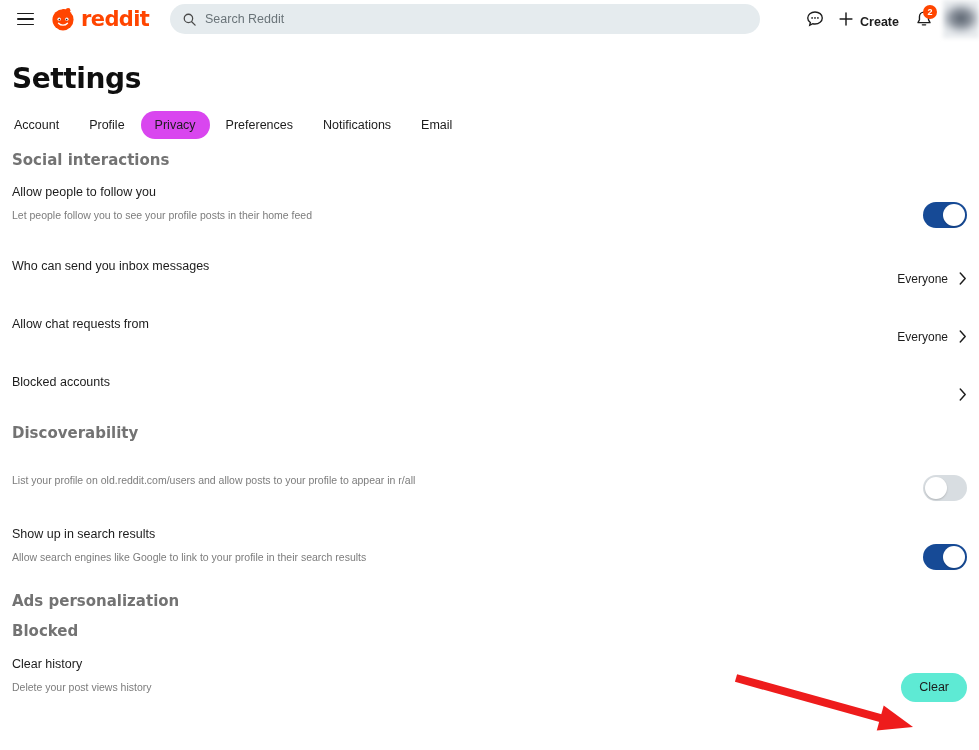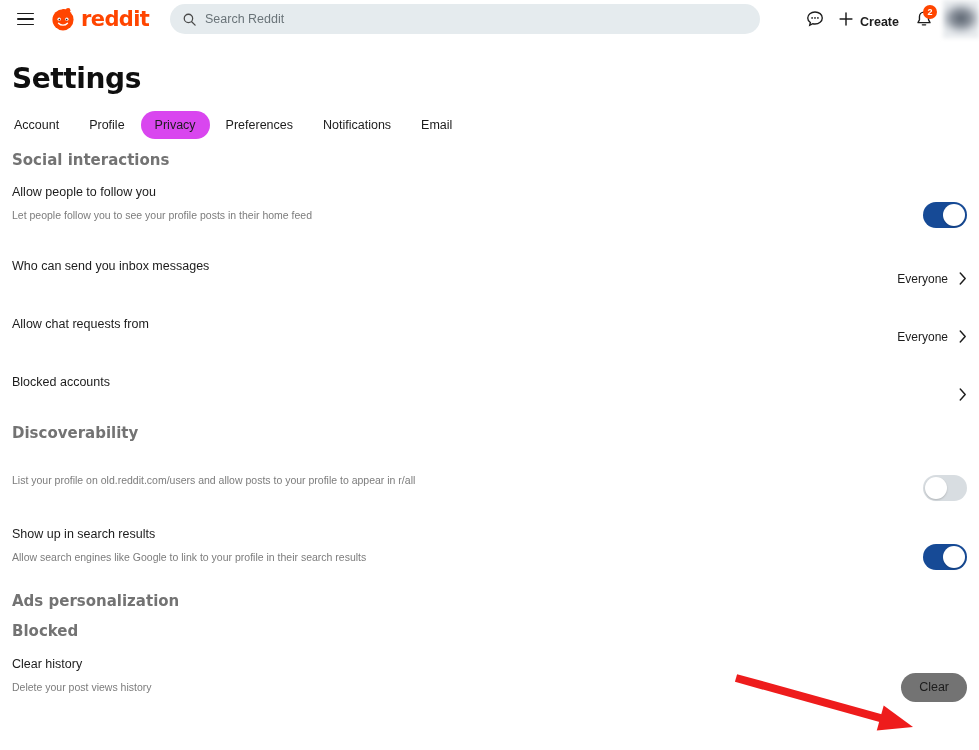--- a/index.html
+++ b/index.html
@@ -206,21 +206,21 @@
     width: 22px; height: 22px;
     border-radius: 50%;
     background: #ffffff;
     box-shadow: 0 1px 2px rgba(0,0,0,.18);
   }
   .toggle.on .knob { left: 20px; }
 
   .ext-icon { width: 17px; height: 17px; color:#1c1c1c; cursor:pointer; }
 
   .clear-btn {
-    background: #737373;
+    background: #5eead4;
     color: #1c1c1c;
     border: none;
     border-radius: 16px;
     font-family: "Liberation Sans", sans-serif;
     font-size: 12.5px;
     padding: 8px 18px;
     cursor: pointer;
     line-height: 1;
   }
 

